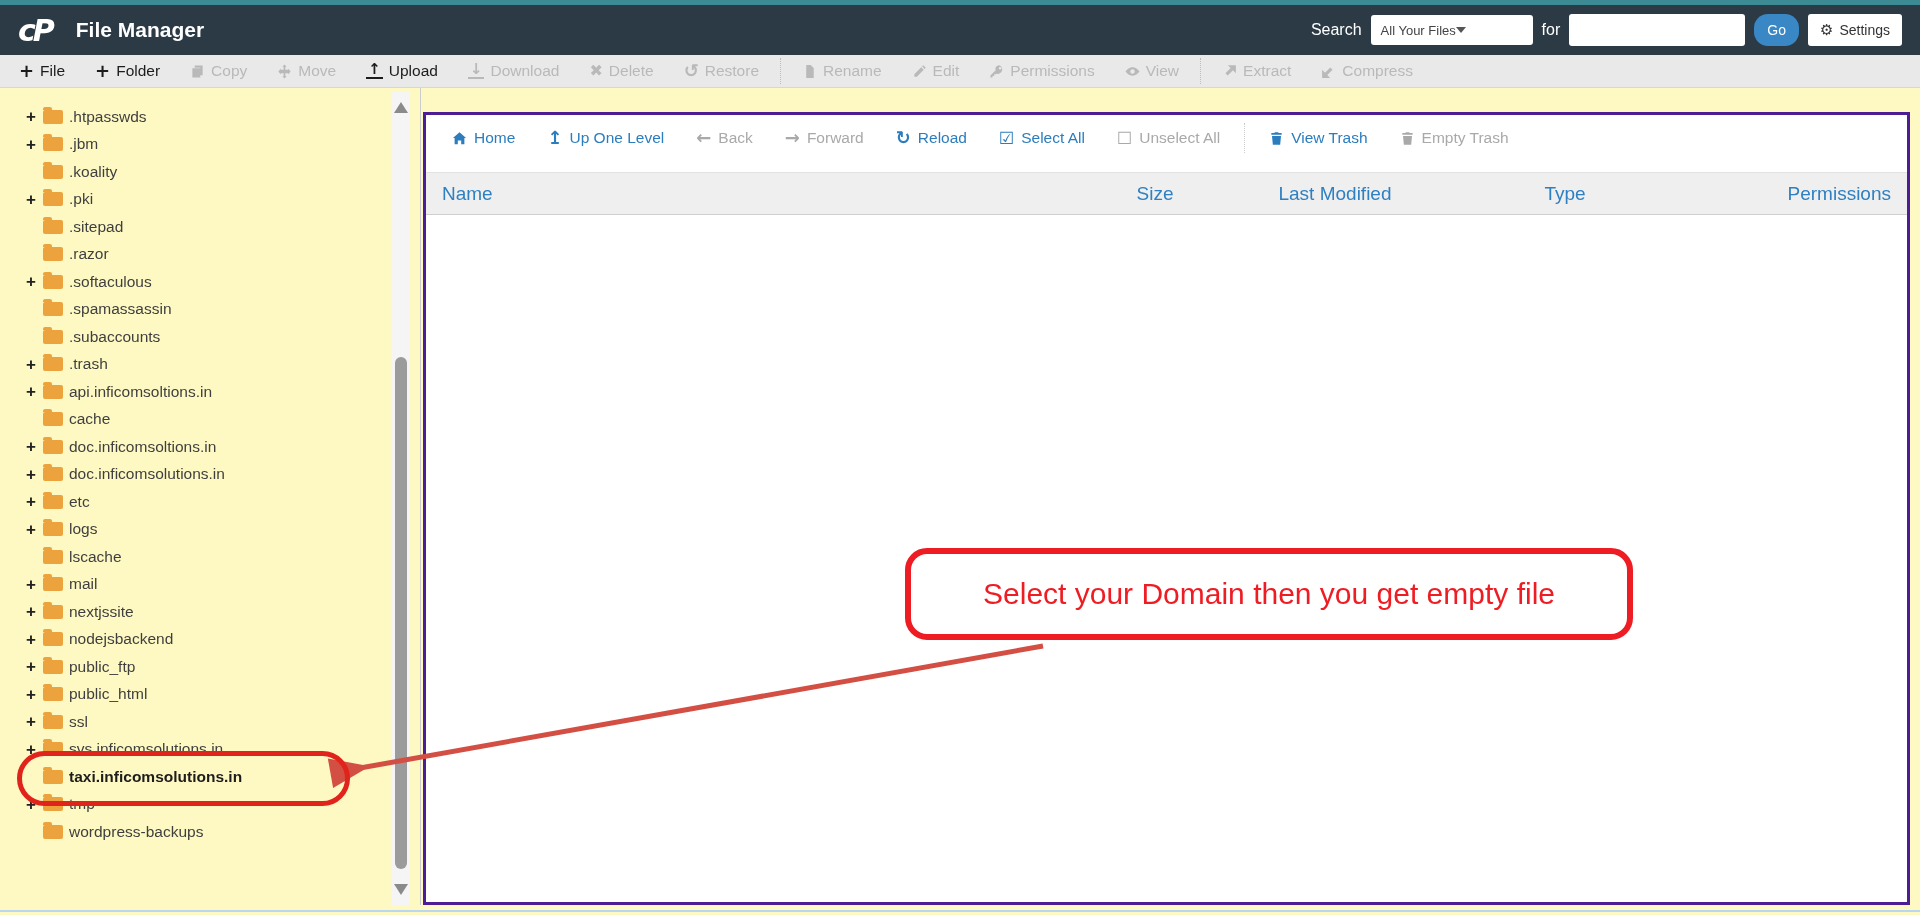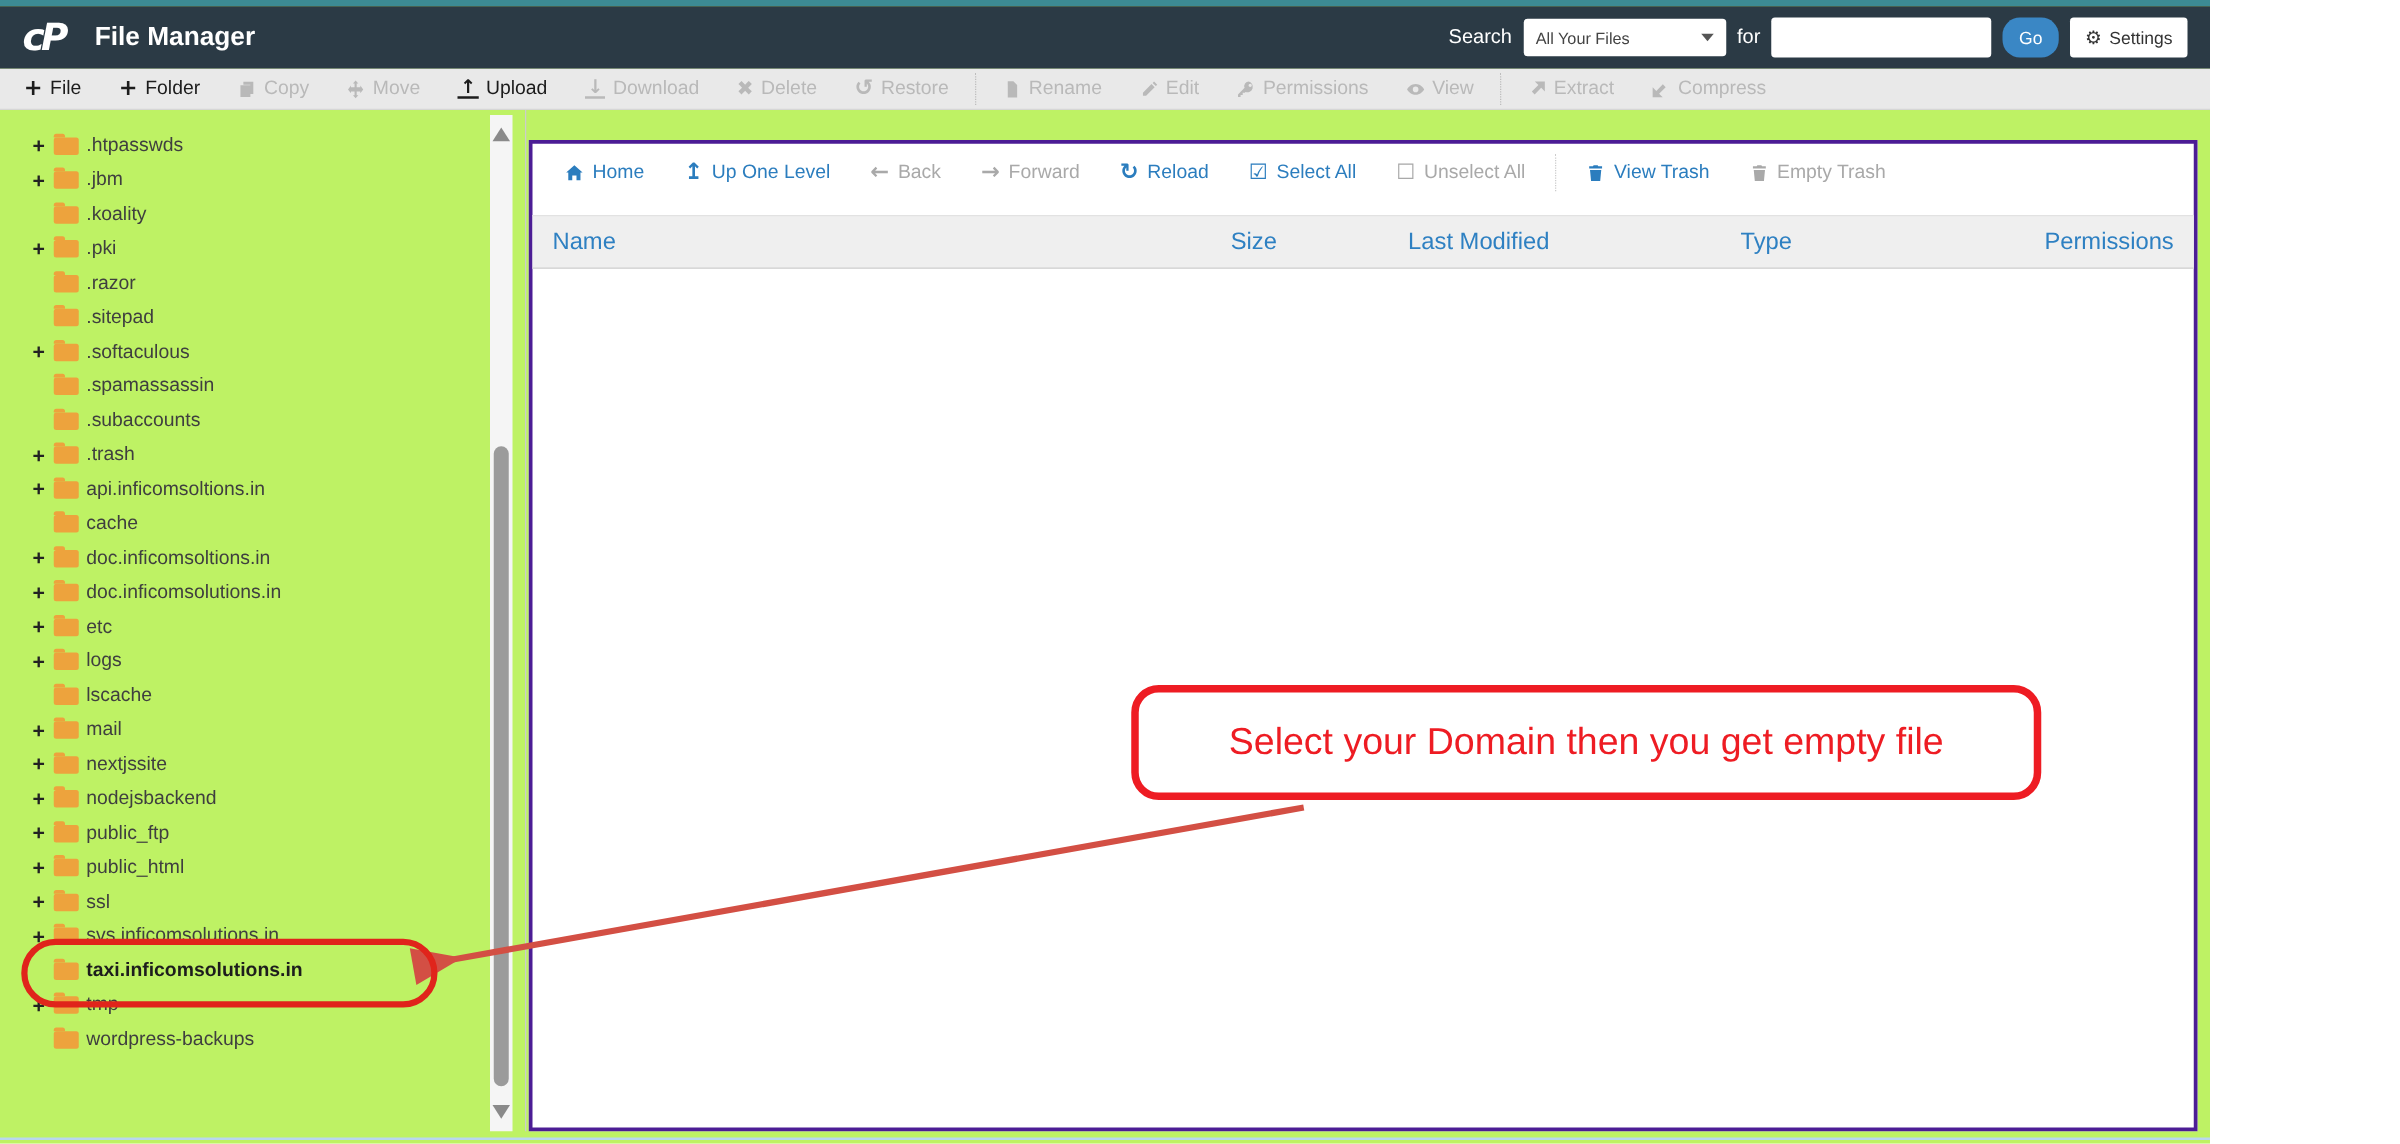--- a/index.html
+++ b/index.html
@@ -1,28 +1,28 @@
 <!DOCTYPE html>
 <html><head>
 <meta charset="utf-8">
 <style>
   html,body{margin:0;padding:0;background:#fff;}
-  .app{position:relative;width:1768px;height:915px;overflow:hidden;background:#bef264;
+  .app{position:relative;width:1920px;height:915px;overflow:hidden;background:#fef9c3;
        font-family:"Liberation Sans",sans-serif;color:#333;}
 
   
   .topstrip{position:absolute;top:0;left:0;right:0;height:5px;background:#3c8a93;}
   .header{position:absolute;top:5px;left:0;right:0;height:50px;background:#2b3a45;
           display:flex;align-items:center;padding:0 18px;color:#fff;box-sizing:border-box;}
   .logo{font-family:"DejaVu Sans",sans-serif;font-style:italic;font-weight:800;
         font-size:30px;letter-spacing:-3px;color:#fff;margin-right:12px;}
   .app-title{font-size:21px;font-weight:700;margin:12px;}
   .searchbar{margin-left:auto;display:flex;align-items:center;gap:9px;font-size:16px;}
   .fm-select{width:142px;height:30px;background:#fff;color:#444;border-radius:3px;
-             display:flex;align-items:center;justify-content:space-between;
+             display:flex;align-items:center;justify-content:flex-start;
              padding:0 10px;font-size:13px;cursor:pointer;}
   .chev{width:0;height:0;border-left:5px solid transparent;border-right:5px solid transparent;
         border-top:6px solid #555;}
   .search-input{width:158px;height:32px;border:none;border-radius:3px;padding:0 9px;
                 font-size:14px;outline:none;background:#fff;}
   .go-btn{height:32px;padding:0 13px;background:#3a87c5;color:#fff;border:none;
           border-radius:14px;font-size:14px;cursor:pointer;font-family:inherit;}
   .settings-btn{height:32px;padding:0 12px;background:#fff;color:#333;border:none;
           border-radius:3px;font-size:14px;cursor:pointer;display:flex;align-items:center;
           gap:6px;font-family:inherit;}
@@ -210,26 +210,26 @@
         <span class="tree-label">.koality</span>
       </div>
       <div class="tree-row">
         <span class="plus">+</span>
         <span class="folder"></span>
         <span class="tree-label">.pki</span>
       </div>
       <div class="tree-row">
         <span class="plus"></span>
         <span class="folder"></span>
+        <span class="tree-label">.sitepad</span>
+      </div>
+      <div class="tree-row">
+        <span class="plus"></span>
+        <span class="folder"></span>
         <span class="tree-label">.razor</span>
-      </div>
-      <div class="tree-row">
-        <span class="plus"></span>
-        <span class="folder"></span>
-        <span class="tree-label">.sitepad</span>
       </div>
       <div class="tree-row">
         <span class="plus">+</span>
         <span class="folder"></span>
         <span class="tree-label">.softaculous</span>
       </div>
       <div class="tree-row">
         <span class="plus"></span>
         <span class="folder"></span>
         <span class="tree-label">.spamassassin</span>

